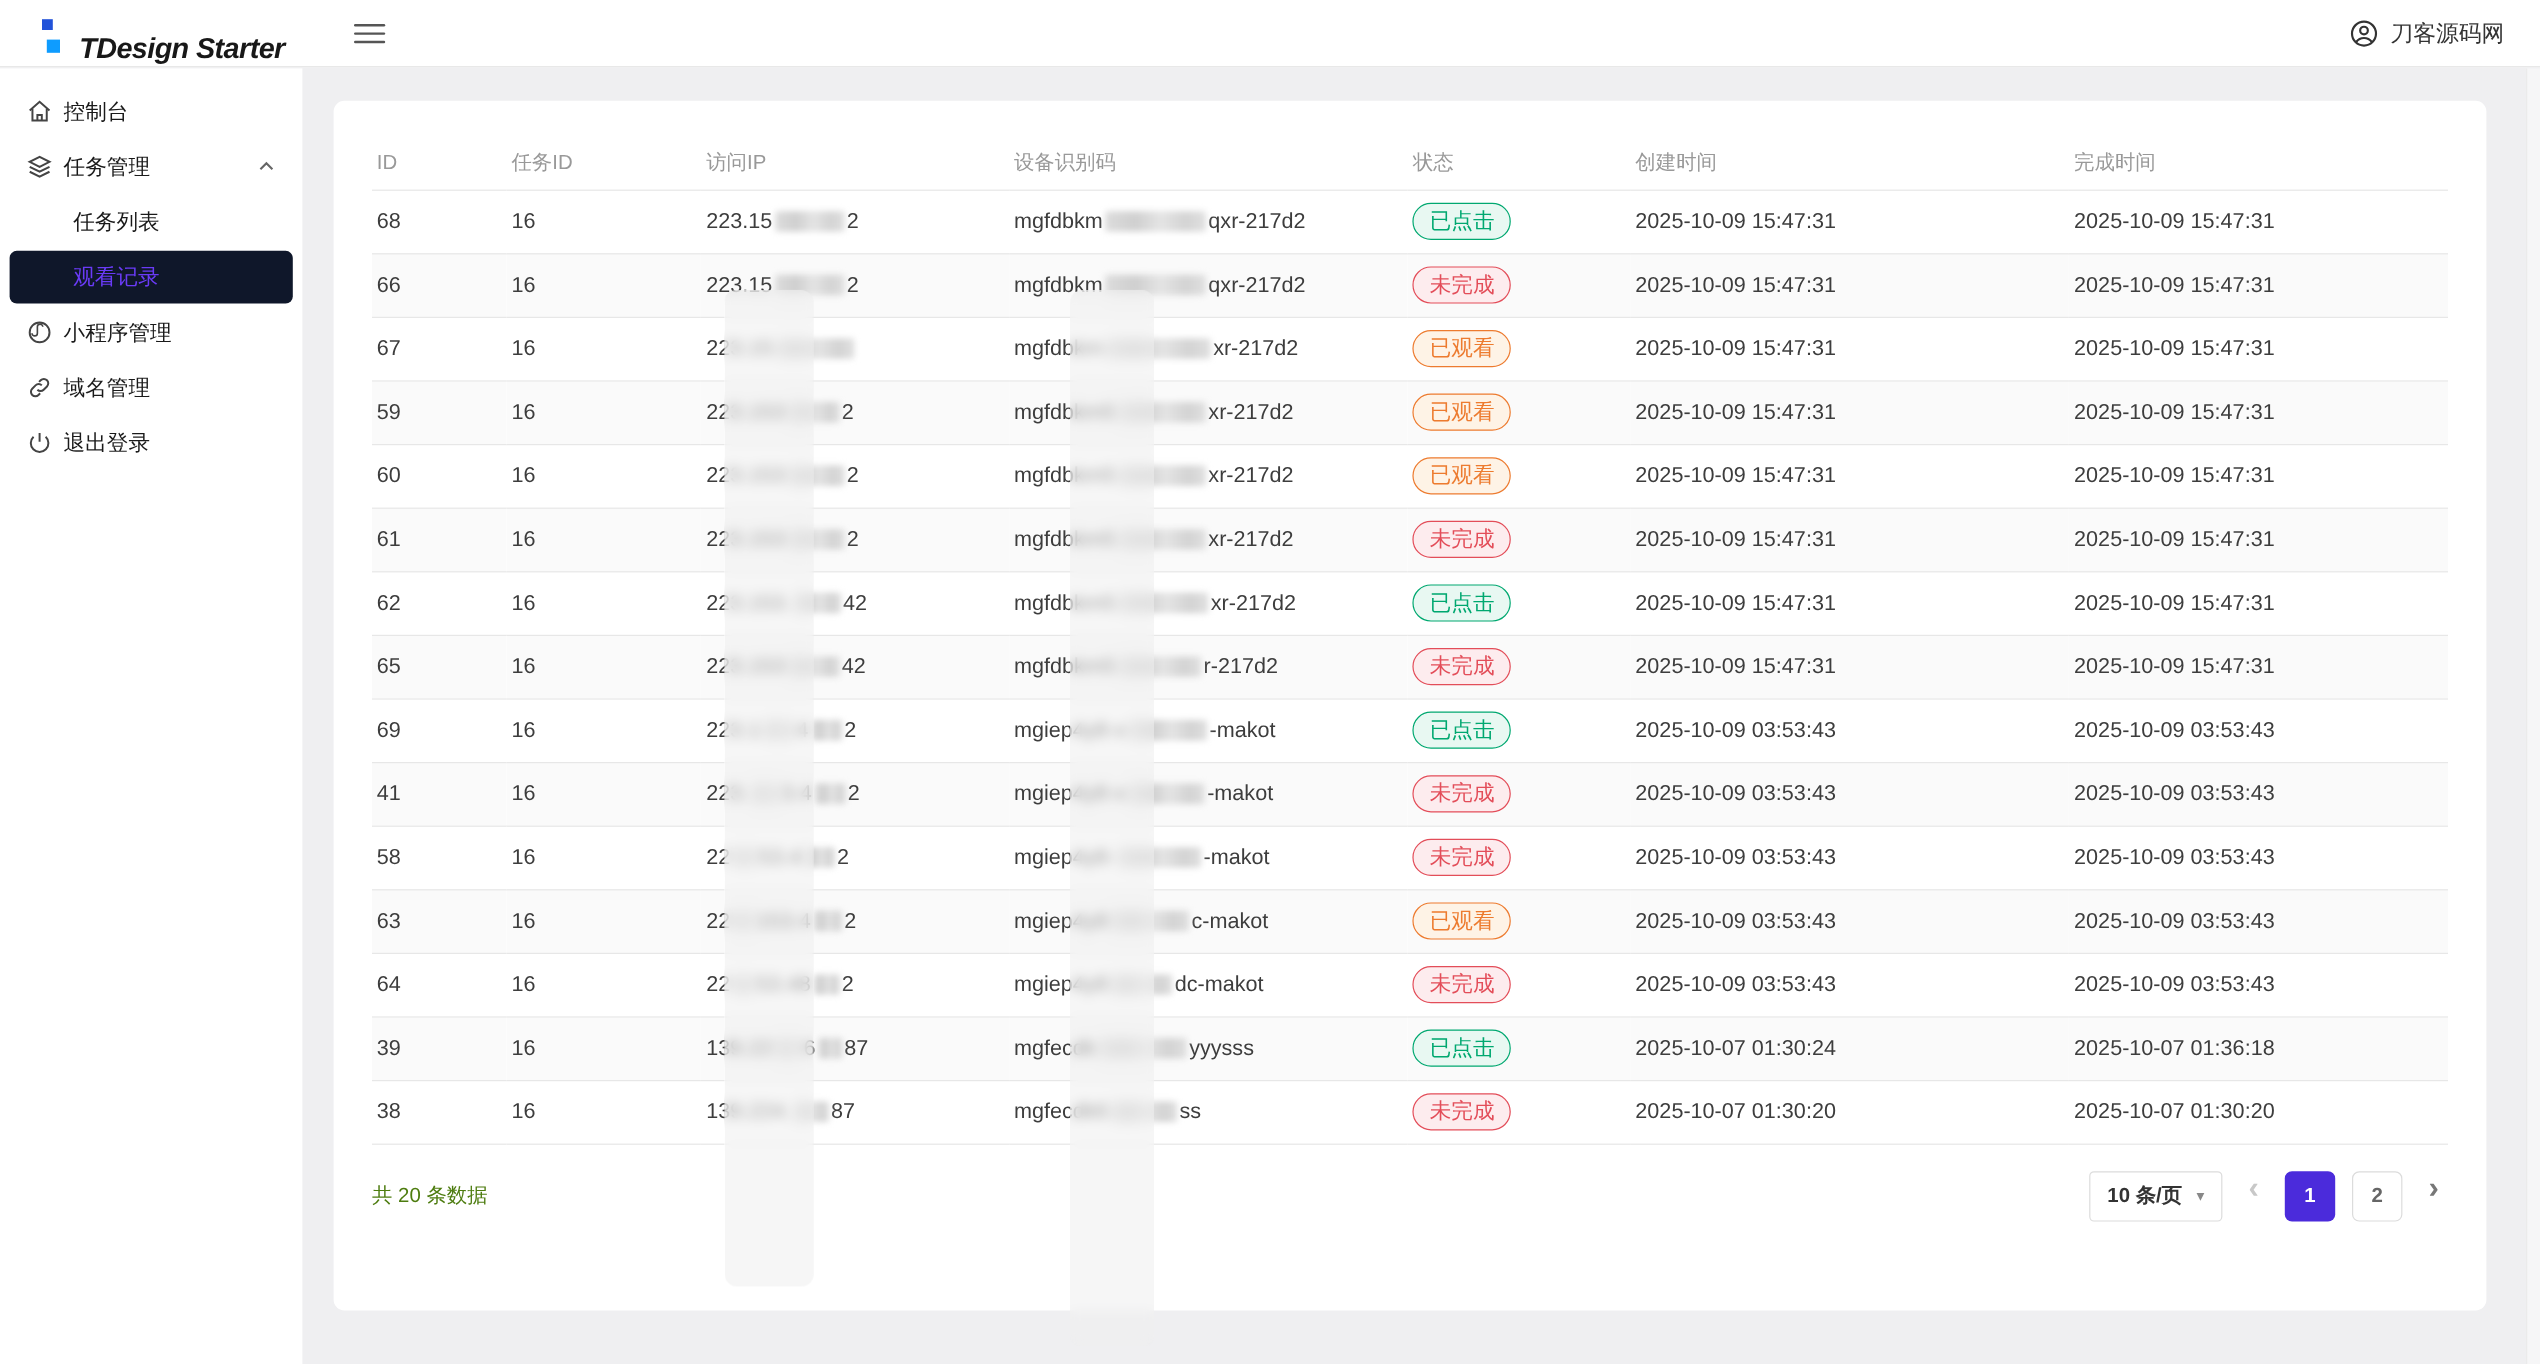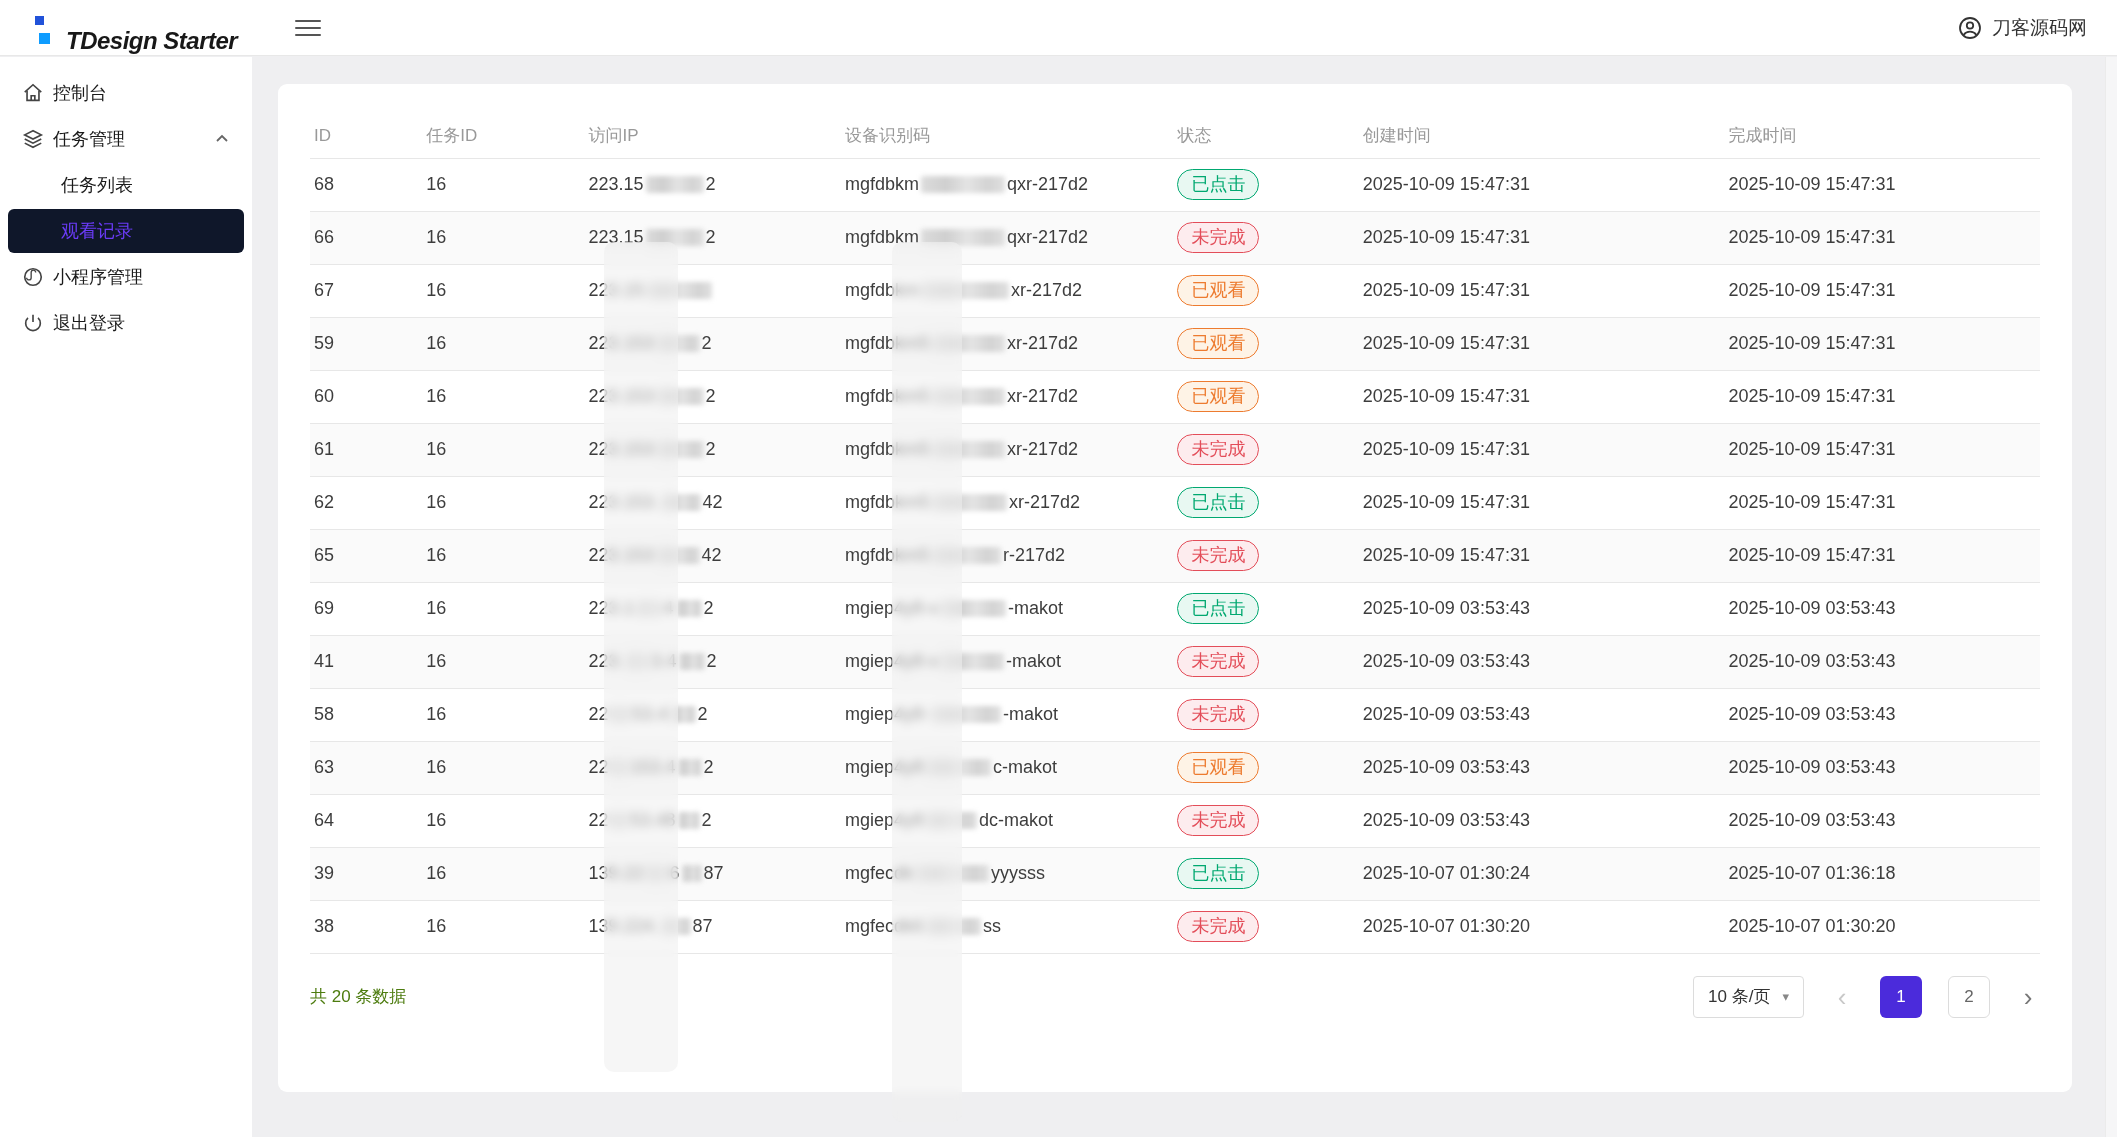--- a/index.html
+++ b/index.html
@@ -48,21 +48,21 @@
   .censor { display:inline-block; height:17px; vertical-align:-3px; margin:0 2px; border-radius:2px;
     background:linear-gradient(90deg,#dcdcdc,#cfcfcf 30%,#e4e4e4 55%,#d3d3d3 80%,#e0e0e0);
     filter:blur(2.5px); }
 
   .censor-strip { position:absolute; border-radius:10px; background:rgba(238,238,238,0.55);
     backdrop-filter:blur(5px); -webkit-backdrop-filter:blur(5px); pointer-events:none; z-index:4; }
 
   
   .card-footer { display:flex; align-items:center; justify-content:space-between; margin-top:22px; }
   .total-text { font-size:17px; color:#4d7c0f; }
-  .pager { display:flex; align-items:center; gap:26px; }
+  .pager { display:flex; gap:14px;font-weight:bold; }
   .page-size { display:flex; align-items:center; gap:12px; border:1px solid #dcdcdc; border-radius:4px;
     height:42px; padding:0 14px; font-size:17px; color:#333; cursor:pointer; background:#fff; }
   .page-size .dd { color:#888; font-size:13px; }
   .pg-arrow { font-size:26px; color:#777; width:24px; text-align:center; cursor:pointer; line-height:1; }
   .pg-arrow.disabled { color:#c8c8c8; cursor:default; }
   .pg-num { width:42px; height:42px; border-radius:6px; display:flex; align-items:center; justify-content:center;
     font-size:17px; cursor:pointer; }
   .pg-num.active { background:#4b2bdb; color:#fff; }
   .pg-num.plain { background:#fff; border:1px solid #dcdcdc; color:#666; }
 
@@ -125,20 +125,27 @@
   </div>
 
   <div class="side-item">
     <svg class="ico" viewBox="0 0 24 24" fill="none" stroke="#444" stroke-width="1.8">
       <circle cx="12" cy="12" r="9"></circle>
         <path d="M15.5 8.5a3 3 0 0 0-6 0v7a3 3 0 0 1-6 0" transform="translate(2.2 0) scale(0.82)"></path>
     </svg>
     <span>小程序管理</span>
   </div>
 
+  <div class="side-item">
+    <svg class="ico" viewBox="0 0 24 24" fill="none" stroke="#444" stroke-width="1.8">
+      <path d="M10 14a4 4 0 0 0 5.7 0l3-3a4 4 0 1 0-5.7-5.7l-1.5 1.5"></path>
+        <path d="M14 10a4 4 0 0 0-5.7 0l-3 3a4 4 0 1 0 5.7 5.7l1.5-1.5"></path>
+    </svg>
+    <span>域名管理</span>
+  </div>
 
   <div class="side-item">
     <svg class="ico" viewBox="0 0 24 24" fill="none" stroke="#444" stroke-width="1.8">
       <path d="M12 3v8"></path>
         <path d="M17.5 6.5a8 8 0 1 1-11 0"></path>
     </svg>
     <span>退出登录</span>
   </div>
 </div>
 

